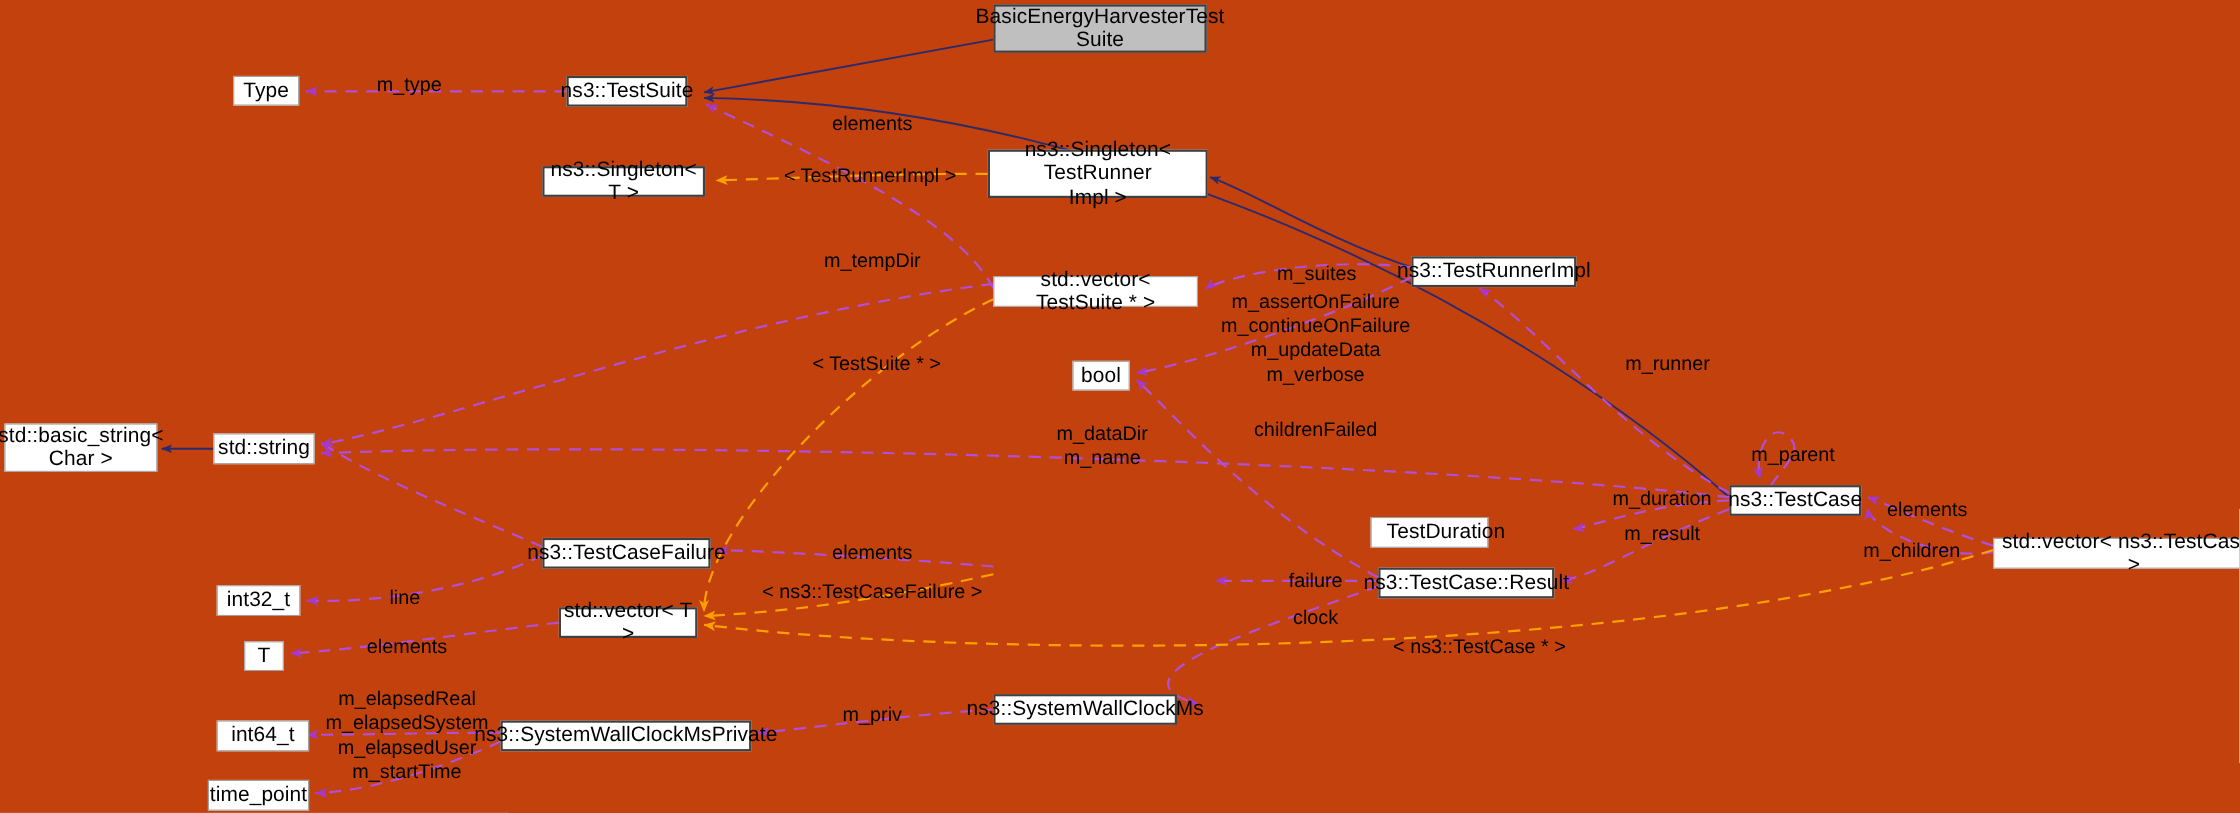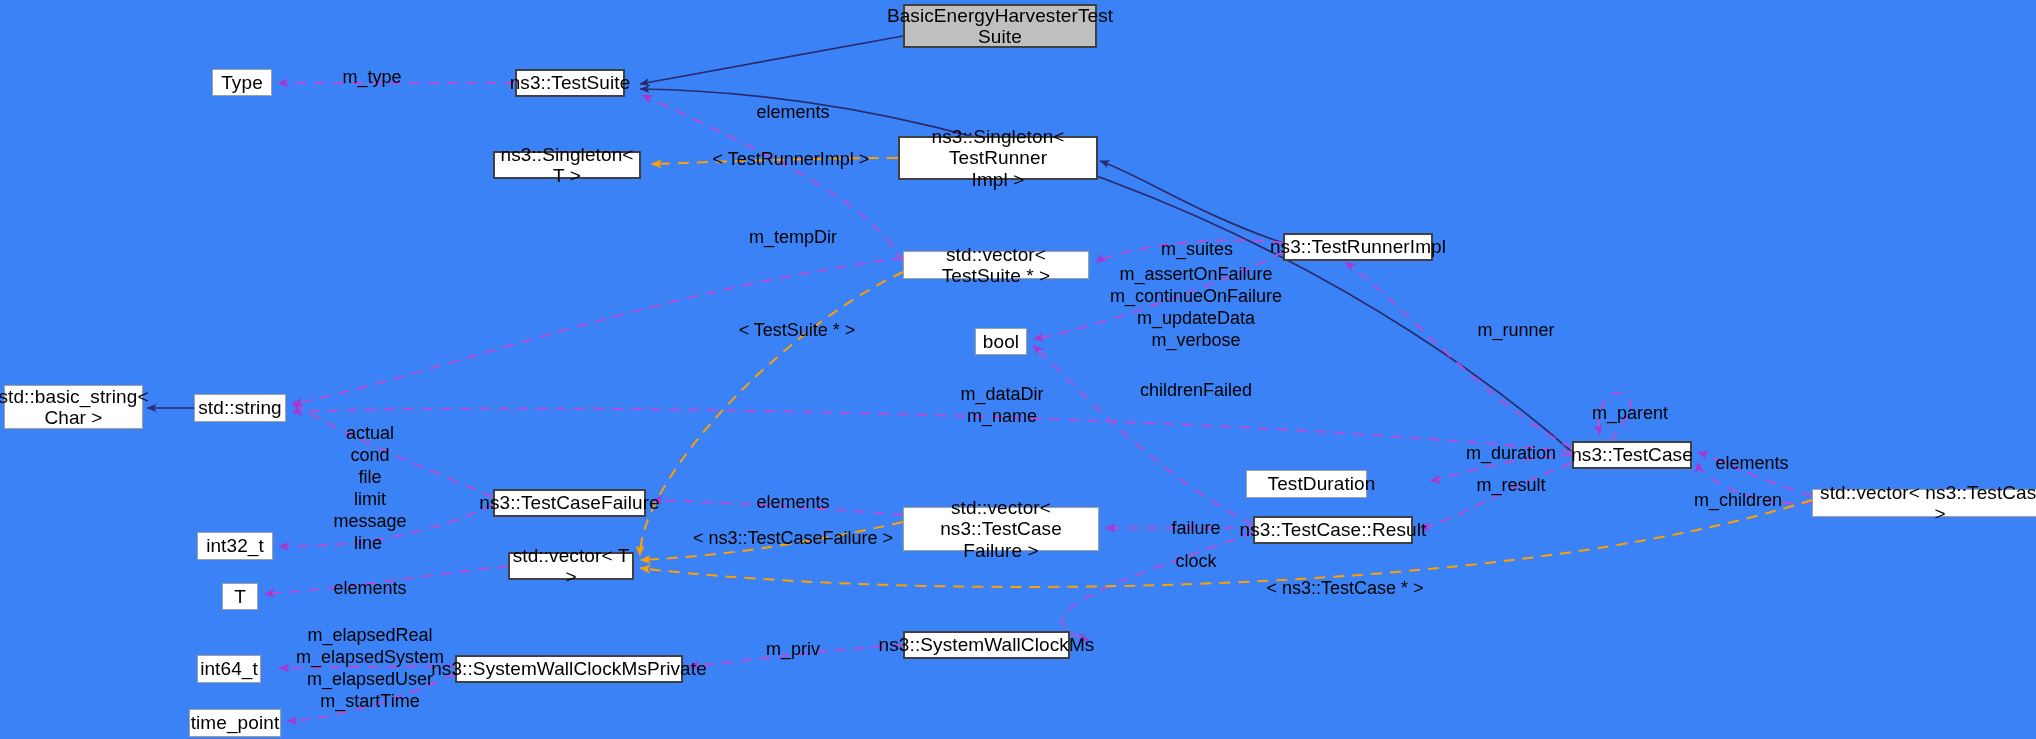--- a/index.html
+++ b/index.html
@@ -4,21 +4,21 @@
 <style>
   html, body {
     margin: 0;
     padding: 0;
     background: #ffffff;
   }
   #diagram-root {
     position: relative;
     width: 2036px;
     height: 739px;
-    background: #3b82f6;
+    background: #c2410c;
     font-family: "Liberation Sans", sans-serif;
     overflow: hidden;
   }
   svg.layer {
     position: absolute;
     top: 0;
     left: 0;
     width: 2036px;
     height: 739px;
   }
@@ -132,65 +132,58 @@
 
   <div class="node-box" style="left:975px; top:328px; width:52px; height:27px;">bool</div>
 
   <div class="node-box" style="left:4px; top:385px; width:139px; height:44px;">std::basic_string&lt;
 Char &gt;</div>
 
   <div class="node-box" style="left:194px; top:394px; width:92px; height:28px;">std::string</div>
 
   <div class="node-box strong" style="left:1572px; top:441px; width:120px; height:28px;">ns3::TestCase</div>
 
-  <div class="node-box" style="left:1246px; top:470px; width:121px; height:28px;padding-left:30px;">TestDuration</div>
+  <div class="node-box" style="left:1246px; top:470px; width:107px; height:28px;padding-left:30px;">TestDuration</div>
 
   <div class="node-box strong" style="left:493px; top:489px; width:153px; height:28px;">ns3::TestCaseFailure</div>
 
-  <div class="node-box" style="left:903px; top:507px; width:196px; height:44px;">std::vector&lt; ns3::TestCase
-Failure &gt;</div>
 
   <div class="node-box strong" style="left:1253px; top:516px; width:160px; height:28px;">ns3::TestCase::Result</div>
 
   <div class="node-box" style="left:1812px; top:489px; width:256px; height:28px;">std::vector&lt; ns3::TestCase * &gt;</div>
 
   <div class="node-box" style="left:197px; top:532px; width:76px; height:28px;">int32_t</div>
 
   <div class="node-box strong" style="left:508px; top:552px; width:126px; height:28px;">std::vector&lt; T &gt;</div>
 
   <div class="node-box" style="left:222px; top:583px; width:36px; height:27px;">T</div>
 
   <div class="node-box strong" style="left:455px; top:655px; width:228px; height:28px;">ns3::SystemWallClockMsPrivate</div>
 
   <div class="node-box strong" style="left:903px; top:631px; width:167px; height:28px;">ns3::SystemWallClockMs</div>
 
-  <div class="node-box" style="left:197px; top:655px; width:64px; height:28px;">int64_t</div>
+  <div class="node-box" style="left:197px; top:655px; width:84px; height:28px;">int64_t</div>
 
   <div class="node-box" style="left:189px; top:709px; width:92px; height:28px;">time_point</div>
 
   <div class="edge-label" style="left:372px; top:67px;">m_type</div>
   <div class="edge-label" style="left:793px; top:102px;">elements</div>
   <div class="edge-label" style="left:791px; top:149px;">&lt; TestRunnerImpl &gt;</div>
   <div class="edge-label" style="left:793px; top:227px;">m_tempDir</div>
   <div class="edge-label" style="left:1197px; top:239px;">m_suites</div>
   <div class="edge-label" style="left:1196px; top:264px;">m_assertOnFailure
 m_continueOnFailure
 m_updateData
 m_verbose</div>
   <div class="edge-label" style="left:797px; top:320px;">&lt; TestSuite * &gt;</div>
   <div class="edge-label" style="left:1516px; top:320px;">m_runner</div>
   <div class="edge-label" style="left:1196px; top:380px;">childrenFailed</div>
   <div class="edge-label" style="left:1002px; top:384px;">m_dataDir
 m_name</div>
   <div class="edge-label" style="left:1630px; top:403px;text-align:center;">m_parent</div>
-  <div class="edge-label" style="left:370px; top:423px;">actual
-cond
-file
-limit
-message</div>
   <div class="edge-label" style="left:1511px; top:443px;">m_duration</div>
   <div class="edge-label" style="left:793px; top:492px;">elements</div>
   <div class="edge-label" style="left:1752px; top:453px;">elements</div>
   <div class="edge-label" style="left:1511px; top:475px;">m_result</div>
   <div class="edge-label" style="left:1738px; top:490px;">m_children</div>
   <div class="edge-label" style="left:1196px; top:518px;">failure</div>
   <div class="edge-label" style="left:793px; top:528px;">&lt; ns3::TestCaseFailure &gt;</div>
   <div class="edge-label" style="left:368px; top:533px;">line</div>
   <div class="edge-label" style="left:1196px; top:551px;">clock</div>
   <div class="edge-label" style="left:370px; top:578px;">elements</div>

